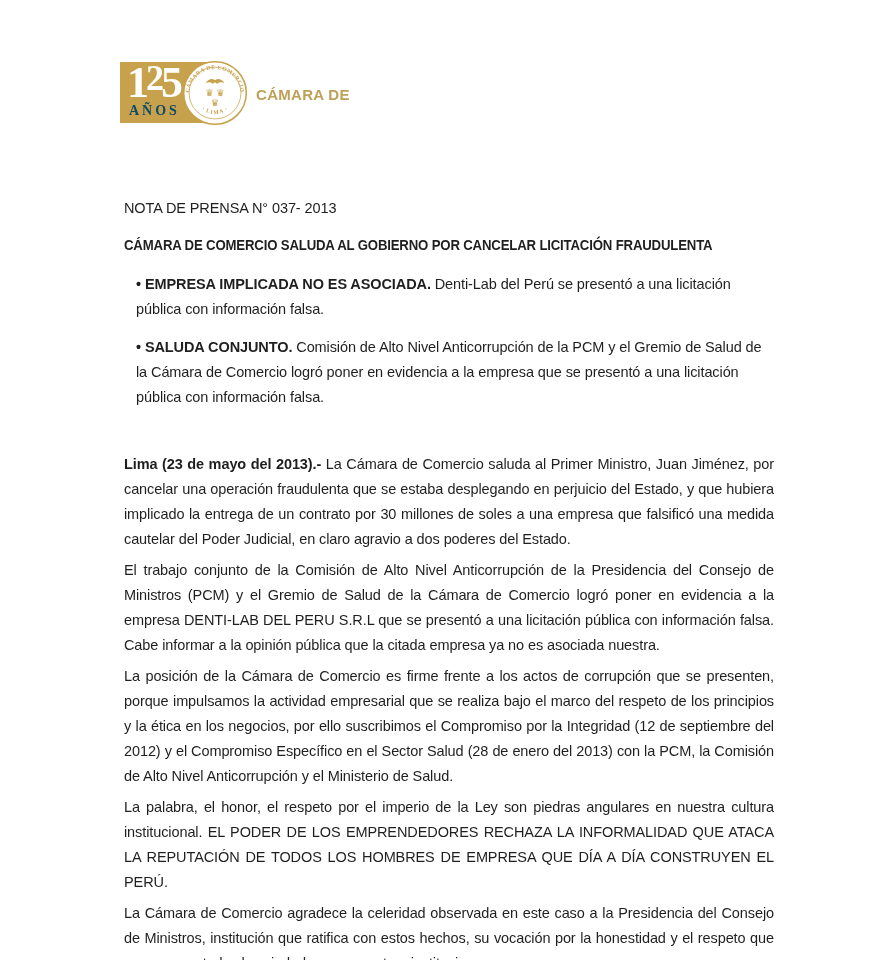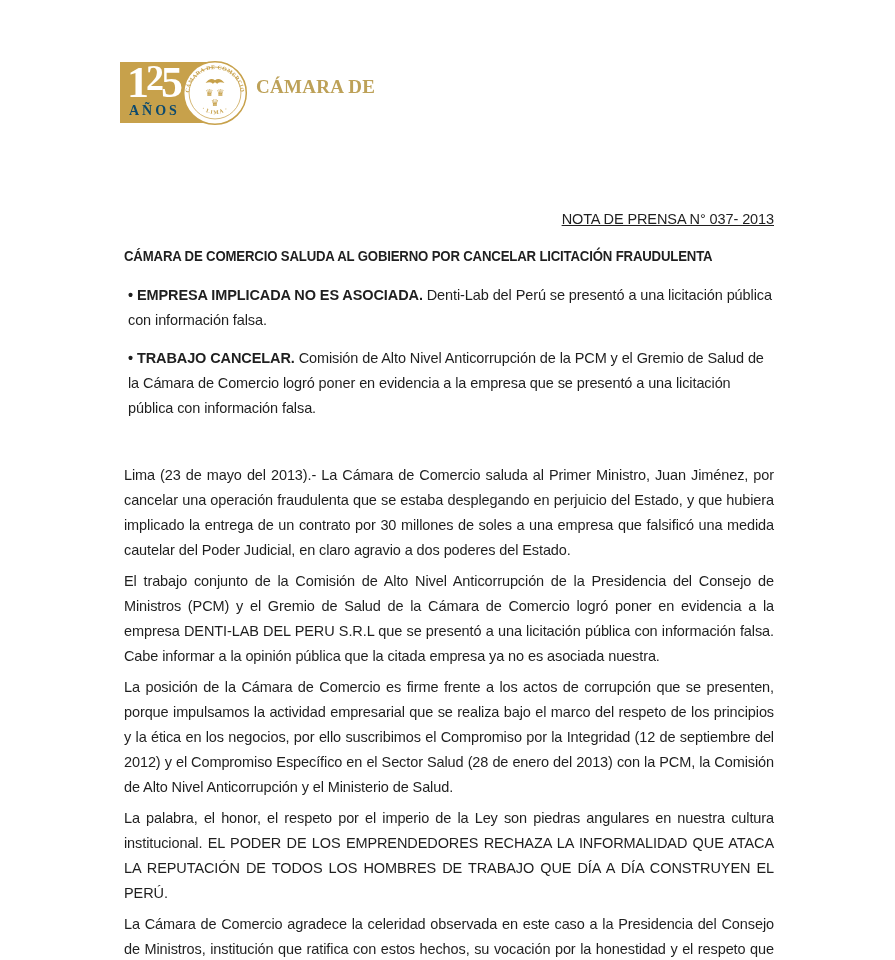--- a/index.html
+++ b/index.html
@@ -31,40 +31,40 @@
   }
   .logo-125 .d2 { font-size: 36px; position: relative; top: -7px; }
   .logo-anos {
     position: absolute; left: 9px; bottom: 4px;
     font-family: "Liberation Serif", serif;
     color: #0c4a6e; font-size: 14px; font-weight: 700;
     letter-spacing: 3px;
   }
   .seal { position: absolute; left: 182px; top: 60px; }
   .wordmark {
-    position: absolute; left: 256px; top: 76px;
-    font-family: Liberation Serif, serif;
-    color: #bda158; font-size: 19px; font-weight: 700;
+    position: absolute; left: 256px; top: 84px;
+    font-family: Liberation Sans, sans-serif;
+    color: #bda158; font-size: 15px; font-weight: 700;
     line-height: 22px; letter-spacing: 0.3px;
   }
 
   
   .content {
     position: absolute; left: 124px; top: 196px; width: 650px;
     font-size: 14.5px; line-height: 25px; letter-spacing: -0.1px;
   }
-  .press-no { margin: 11px 0 11px 0; text-align: right; text-decoration: underline; }
+  .press-no { margin: 0 0 11px 0; text-align: left; }
   .doc-title { margin: 0 0 15px 0; font-size: 15px; font-weight: 700; white-space: nowrap; }
   .doc-title .squeeze { display: inline-block; transform: scaleX(0.88); transform-origin: 0 50%; letter-spacing: -0.2px; }
   #bullets { margin: 0 0 42px 0; }
-  .bullet { margin: 0 0 13px 4px; text-align: left; }
+  .bullet { margin: 0 0 13px 12px; text-align: left; }
   .bullet:last-child { margin-bottom: 0; }
   .bullet .marker, .bullet .lead { font-weight: 700; }
   .para { margin: 0 0 6px 0; text-align: justify; }
-  .para .lead { font-weight: 400; }
+  .para .lead { font-weight: 700; }
 </style>
 </head>
 <body>
 
 <div class="page">
 
   <header>
     <div class="logo-box">
       <div class="logo-125"><span>1</span><span class="d2">2</span><span>5</span></div>
       <div class="logo-anos">AÑOS</div>
@@ -94,27 +94,27 @@
     </div>
   </header>
 
   <main class="content">
     <p class="press-no">NOTA DE PRENSA N° 037- 2013</p>
     <h1 class="doc-title"><span class="squeeze">CÁMARA DE COMERCIO SALUDA AL GOBIERNO POR CANCELAR LICITACIÓN FRAUDULENTA</span></h1>
 
     <div id="bullets">
   <p class="bullet"><span class="marker">• </span><span class="lead">EMPRESA IMPLICADA NO ES ASOCIADA. </span><span>Denti-Lab del Perú se presentó a una licitación pública con información falsa.</span></p>
 
-  <p class="bullet"><span class="marker">• </span><span class="lead">TRABAJO CANCELAR. </span><span>Comisión de Alto Nivel Anticorrupción de la PCM y el Gremio de Salud de la Cámara de Comercio logró poner en evidencia a la empresa que se presentó a una licitación pública con información falsa.</span></p>
+  <p class="bullet"><span class="marker">• </span><span class="lead">SALUDA CONJUNTO. </span><span>Comisión de Alto Nivel Anticorrupción de la PCM y el Gremio de Salud de la Cámara de Comercio logró poner en evidencia a la empresa que se presentó a una licitación pública con información falsa.</span></p>
 </div>
     <div id="paras">
   <p class="para"><span class="lead">Lima (23 de mayo del 2013).- </span><span>La Cámara de Comercio saluda al Primer Ministro, Juan Jiménez, por cancelar una operación fraudulenta que se estaba desplegando en perjuicio del Estado, y que hubiera implicado la entrega de un contrato por 30 millones de soles a una empresa que falsificó una medida cautelar del Poder Judicial, en claro agravio a dos poderes del Estado.</span></p>
 
   <p class="para"><span class="lead"></span><span>El trabajo conjunto de la Comisión de Alto Nivel Anticorrupción de la Presidencia del Consejo de Ministros (PCM) y el Gremio de Salud de la Cámara de Comercio logró poner en evidencia a la empresa DENTI-LAB DEL PERU S.R.L que se presentó a una licitación pública con información falsa. Cabe informar a la opinión pública que la citada empresa ya no es asociada nuestra.</span></p>
 
   <p class="para"><span class="lead"></span><span>La posición de la Cámara de Comercio es firme frente a los actos de corrupción que se presenten, porque impulsamos la actividad empresarial que se realiza bajo el marco del respeto de los principios y la ética en los negocios, por ello suscribimos el Compromiso por la Integridad (12 de septiembre del 2012) y el Compromiso Específico en el Sector Salud (28 de enero del 2013) con la PCM, la Comisión de Alto Nivel Anticorrupción y el Ministerio de Salud.</span></p>
 
-  <p class="para"><span class="lead"></span><span>La palabra, el honor, el respeto por el imperio de la Ley son piedras angulares en nuestra cultura institucional. EL PODER DE LOS EMPRENDEDORES RECHAZA LA INFORMALIDAD QUE ATACA LA REPUTACIÓN DE TODOS LOS HOMBRES DE TRABAJO QUE DÍA A DÍA CONSTRUYEN EL PERÚ.</span></p>
+  <p class="para"><span class="lead"></span><span>La palabra, el honor, el respeto por el imperio de la Ley son piedras angulares en nuestra cultura institucional. EL PODER DE LOS EMPRENDEDORES RECHAZA LA INFORMALIDAD QUE ATACA LA REPUTACIÓN DE TODOS LOS HOMBRES DE EMPRESA QUE DÍA A DÍA CONSTRUYEN EL PERÚ.</span></p>
 
   <p class="para"><span class="lead"></span><span>La Cámara de Comercio agradece la celeridad observada en este caso a la Presidencia del Consejo de Ministros, institución que ratifica con estos hechos, su vocación por la honestidad y el respeto que se merecen todos los ciudadanos y nuestras instituciones.</span></p>
 </div>
   </main>
 </div>
 
 </body></html>

